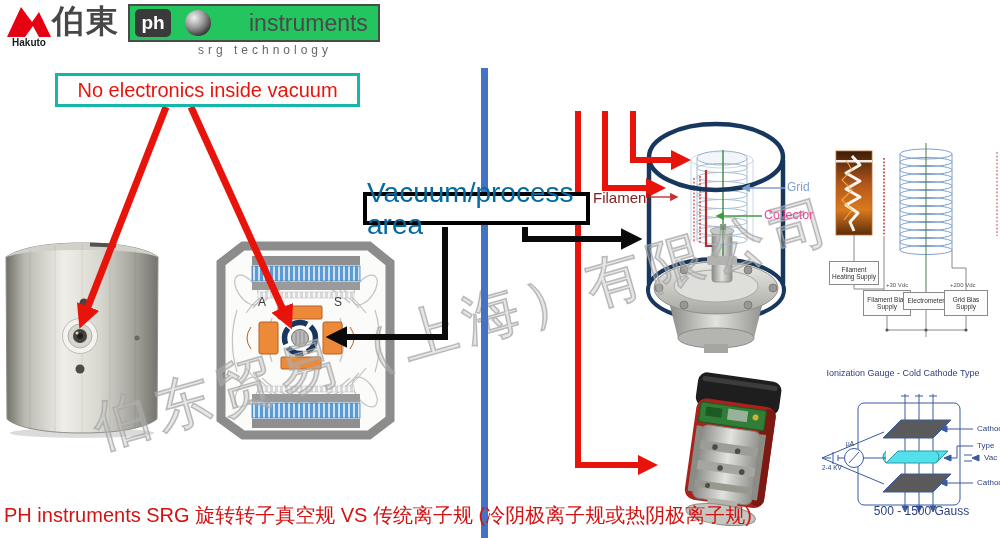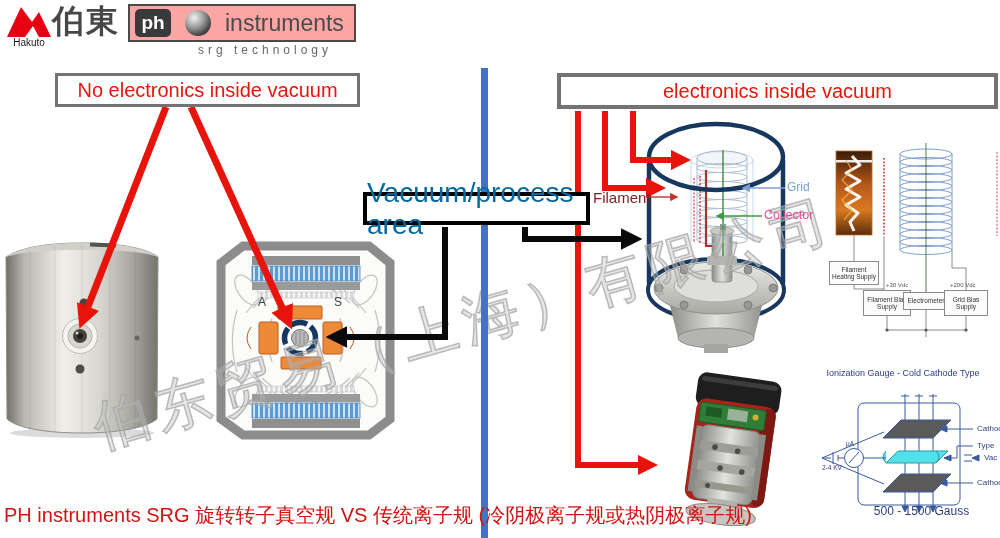--- a/index.html
+++ b/index.html
@@ -2,32 +2,32 @@
 <html><head>
 <meta charset="utf-8">
 <style>
   html,body{margin:0;padding:0;background:#fff;}
   *{box-sizing:border-box;}
   #canvas{position:relative;width:1000px;height:538px;background:#fff;overflow:hidden;
           font-family:"Liberation Sans","DejaVu Sans",sans-serif;}
   .abs{position:absolute;}
   svg.layer{position:absolute;left:0;top:0;}
   
-  .hakuto-word{left:3px;top:37px;width:52px;text-align:center;font-size:10px;font-weight:normal;color:#1a1a1a;z-index:6;}
+  .hakuto-word{left:3px;top:37px;width:52px;text-align:center;font-size:10px;font-weight:bold;color:#1a1a1a;z-index:6;}
   .hakuto-cn{left:52px;top:0px;font-size:32px;font-weight:bold;color:#474747;letter-spacing:2px;z-index:6;}
   .ph-box{left:128px;top:4px;height:38px;display:flex;align-items:center;gap:14px;padding:4px 10px 4px 5px;
-          border:2.5px solid #4a4a4a;background:#fca5a5;z-index:6;}
+          border:2.5px solid #4a4a4a;background:#22c55e;z-index:6;}
   .ph-badge{width:36px;height:28px;background:#3a3a3a;border-radius:5px;color:#fff;font-size:19px;font-weight:bold;
             display:flex;align-items:center;justify-content:center;}
   .ph-sphere{width:26px;height:26px;border-radius:50%;
              background:radial-gradient(circle at 35% 30%, #f2f2f2, #9a9a9a 40%, #3a3a3a 75%, #111 100%);}
-  .ph-name{font-size:23px;color:#4a4a4a;}
+  .ph-name{font-size:23px;color:#4a4a4a;margin-left:24px;}
   .srg-tagline{left:198px;top:43px;font-size:12px;color:#666;letter-spacing:4px;z-index:6;}
   
-  .redbox{border:4px solid #737373;color:#e8140c;background:#fff;display:flex;align-items:center;justify-content:center;
+  .redbox{border:4px solid #14b8a6;color:#e8140c;background:#fff;display:flex;align-items:center;justify-content:center;
           font-size:20px;z-index:4;}
   #box-left{left:55px;top:73px;width:305px;height:34px;border-width:3px;}
   #box-right{left:557px;top:73px;width:441px;height:36px;}
   .blackbox{left:363px;top:192px;width:227px;height:33px;border:4px solid #000;color:#0369a1;background:#fff;
             display:flex;align-items:center;justify-content:center;font-size:28px;z-index:4;}
   .divider{left:481px;top:68px;width:7px;height:470px;background:#4472c4;z-index:2;}
   
   .lbl{z-index:4;white-space:nowrap;}
   .filament-lbl{left:593px;top:189px;font-size:15px;color:#7f1d1d;}
   .grid-lbl{left:787px;top:180px;font-size:12px;color:#7da0cf;}
@@ -340,21 +340,20 @@
   <div class="abs hakuto-cn">伯東</div>
   <div class="abs ph-box">
     <div class="ph-badge">ph</div>
     <div class="ph-sphere"></div>
     <div class="ph-name">instruments</div>
   </div>
   <div class="abs srg-tagline">srg technology</div>
 
   <div class="abs divider"></div>
   <div class="abs redbox" id="box-left">No electronics inside vacuum</div>
-  <div class="abs redbox" id="box-right">electronics inside vacuum</div>
   <div class="abs blackbox">Vacuum/process area</div>
 
   <div class="abs lbl pole" style="left:258px;top:295px;z-index:4">A</div>
   <div class="abs lbl pole" style="left:334px;top:295px;z-index:4">S</div>
 
   <div class="abs lbl filament-lbl">Filament</div>
   <div class="abs lbl grid-lbl">Grid</div>
   <div class="abs lbl collector-lbl">Collector</div>
 
   <div class="tinybox" style="left:829px;top:261px;width:50px;height:24px">Filament Heating Supply</div>

